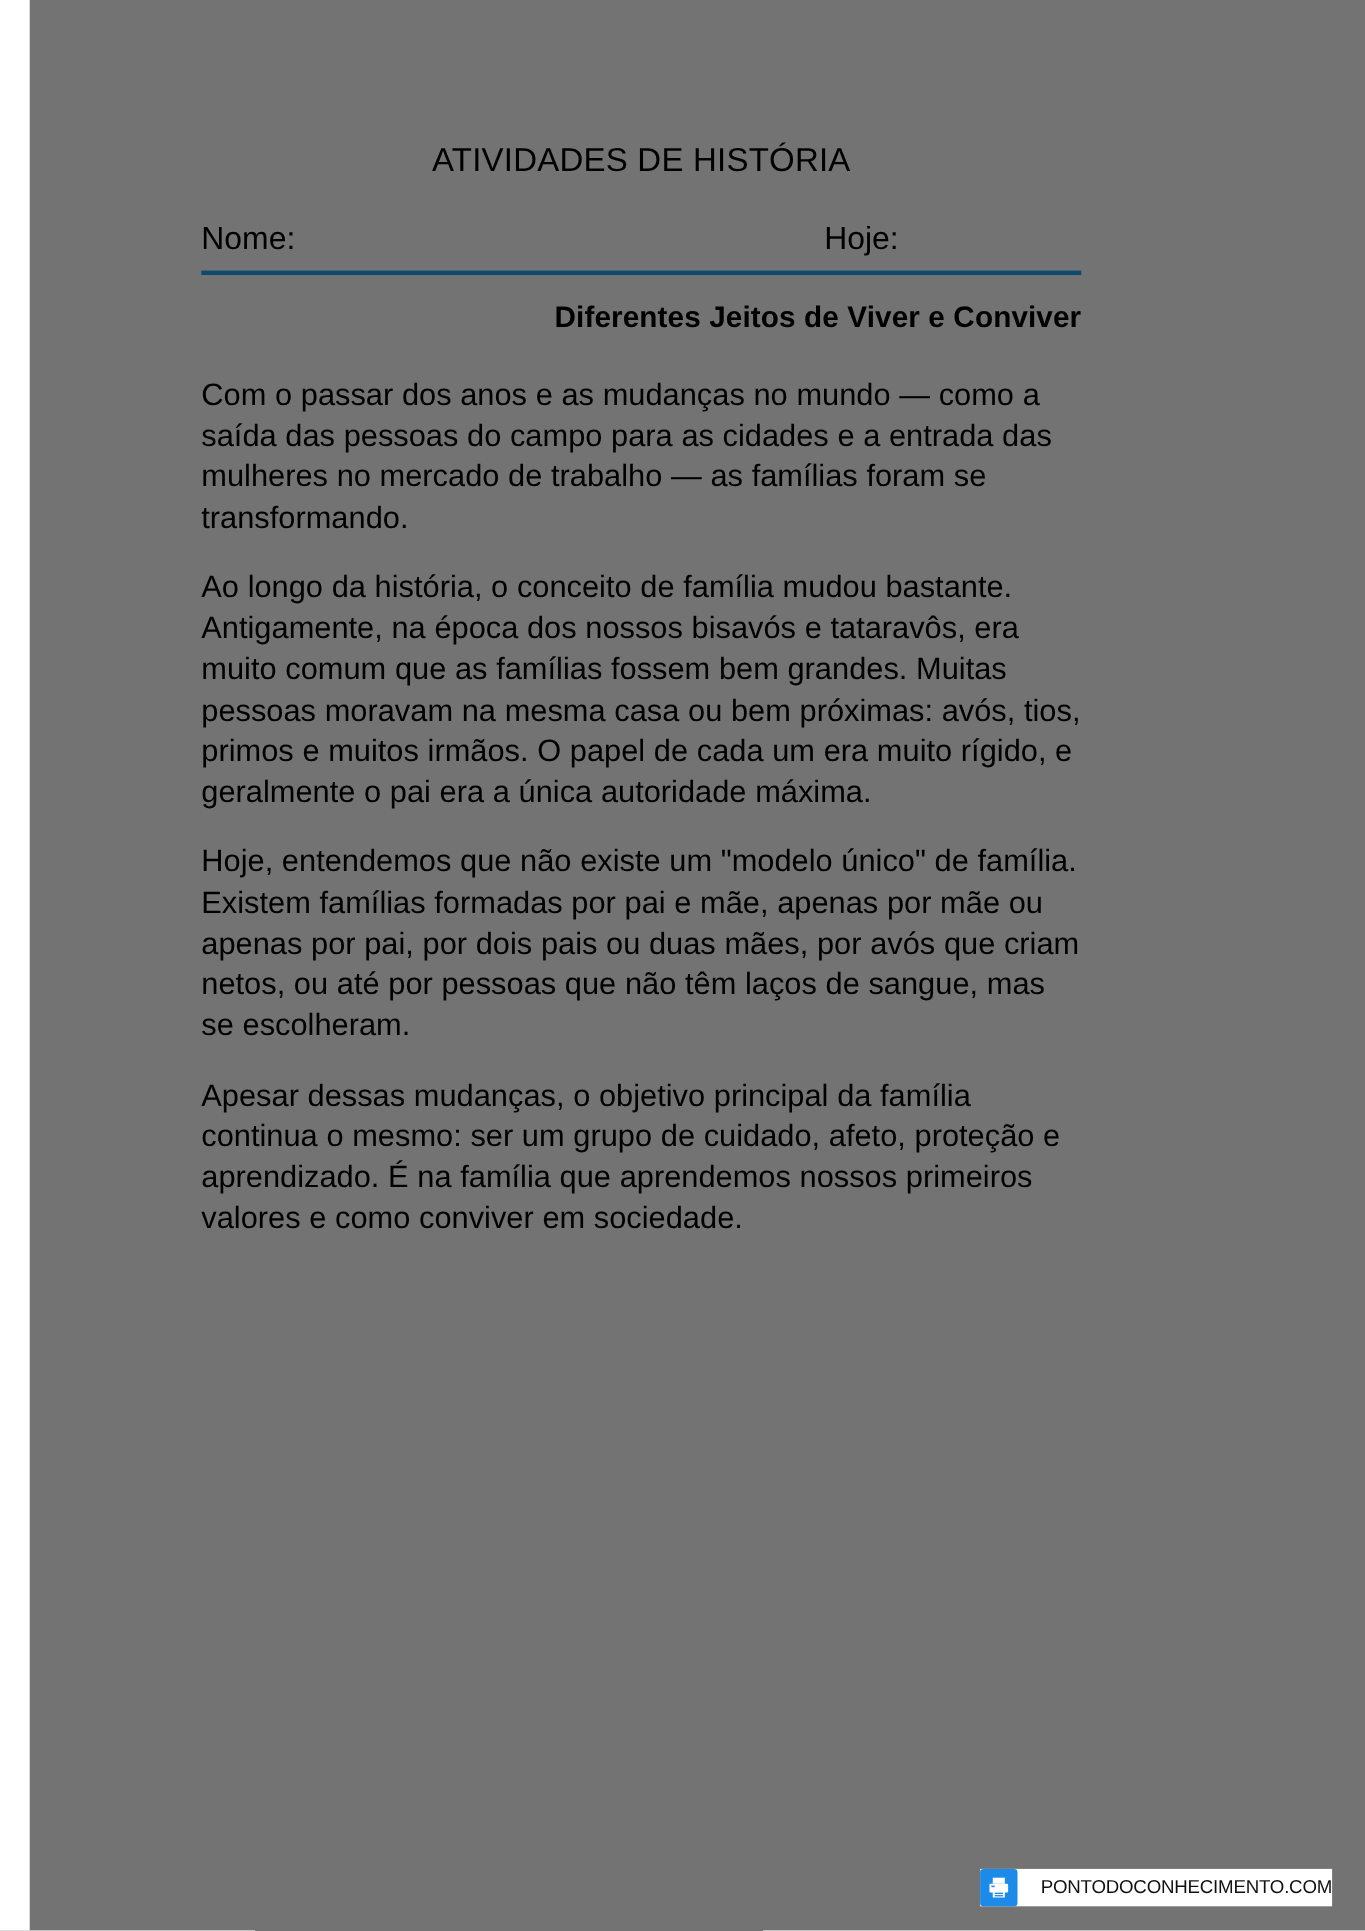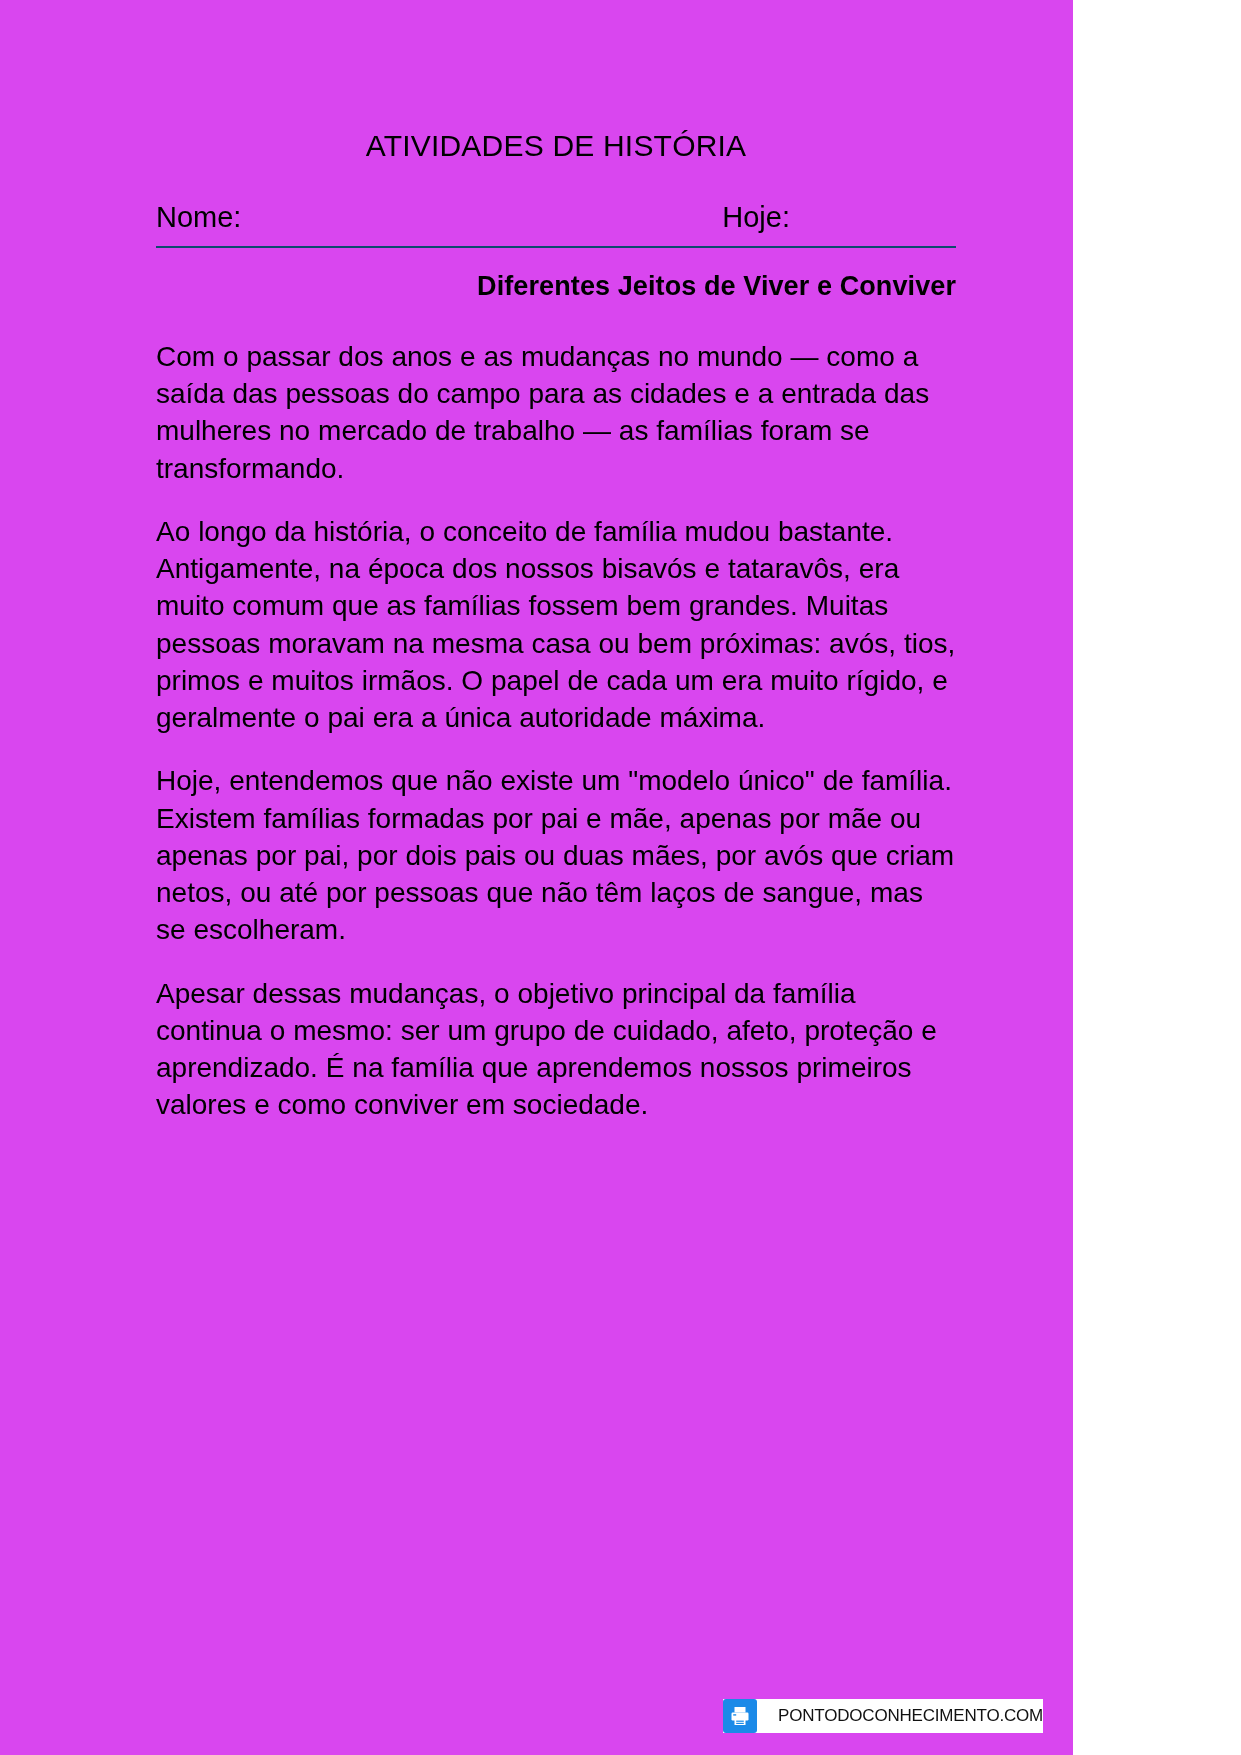--- a/index.html
+++ b/index.html
@@ -2,27 +2,28 @@
 <html><head>
 <meta charset="utf-8">
 <style>
   html, body {
     margin: 0;
     padding: 0;
     background: #ffffff;
   }
   .page {
     position: relative;
-    width: 1073px;
+    width: 1214px;
     height: 1755px;
-    background: #d946ef;
+    background: #737373;
     font-family: "Liberation Sans", sans-serif;
     color: #000000;
     box-sizing: border-box;
     overflow: hidden;
+    margin-left: 27px;
   }
   .sheet {
     position: absolute;
     left: 156px;
     top: 0;
     width: 800px;
   }
   .worksheet-title {
     text-align: center;
     font-size: 30px;
@@ -31,21 +32,21 @@
     margin-top: 128px;
     font-weight: 400;
     color: #000;
   }
   .namedate-row {
     display: flex;
     justify-content: space-between;
     align-items: baseline;
     margin-top: 37px;
     padding-bottom: 12px;
-    border-bottom: 2px solid #0c4a6e;
+    border-bottom: 4px solid #0c4a6e;
     font-size: 29px;
   }
   .namedate-row .field-label {
     font-weight: 400;
   }
   .namedate-row .date-label {
     margin-right: 166px;
   }
   .lesson-title {
     text-align: right;

